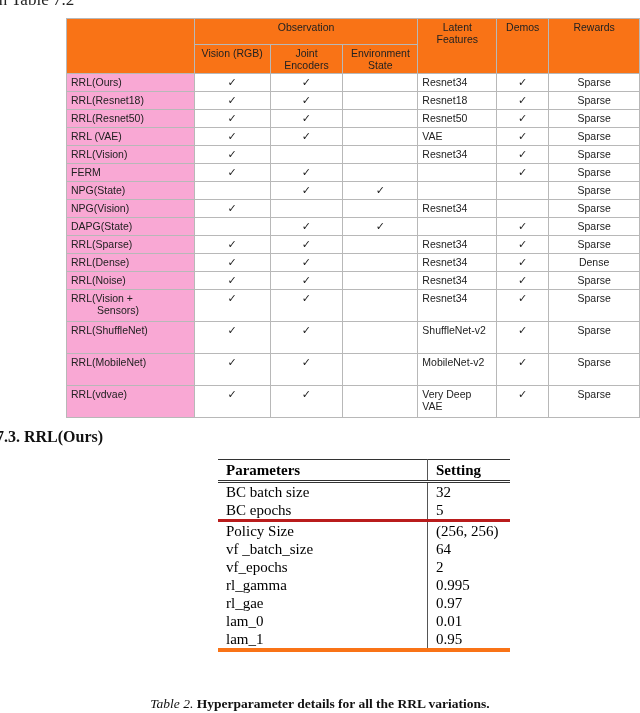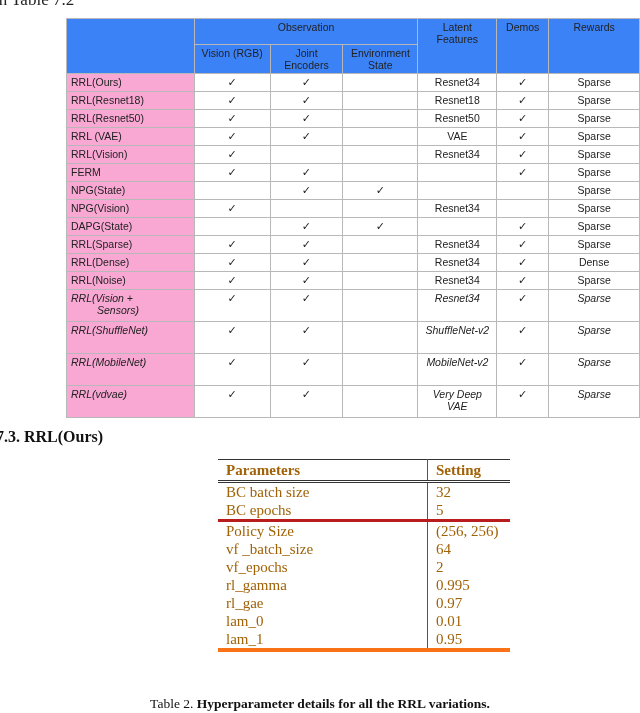--- a/index.html
+++ b/index.html
@@ -2,42 +2,42 @@
 <html><head>
   <meta charset="utf-8">
   <style>
     html, body { margin: 0; padding: 0; background: #ffffff; }
     body { width: 640px; height: 713px; position: relative; overflow: hidden; font-family: "Liberation Serif", serif; color: #111; }
     .top-text { position: absolute; left: -6px; top: -10px; font-size: 17px; font-family: "Liberation Serif", serif; color: #222; }
 
     
     .t1 { position: absolute; left: 66px; top: 18px; border-collapse: collapse; font-family: "Liberation Sans", sans-serif; font-size: 10.5px; color: #222; table-layout: fixed; }
     .t1 td, .t1 th { border: 1px solid #b8b8b8; padding: 2px 4px; vertical-align: top; font-weight: normal; line-height: 12px; }
-    .t1 th { background: #3b82f6; text-align: center; }
+    .t1 th { background: #f97316; text-align: center; }
     .t1 td.name { background: #f9a8d4; text-align: left; padding-left: 4px; }
     .t1 td.c { text-align: center; }
-    .t1 td.l { text-align: center; }
+    .t1 td.l { text-align: left; }
     .t1 tr.r1 td { height: 13px; }
-    .t1 tr.r2 td { height: 27px; font-style: italic; }
+    .t1 tr.r2 td { height: 27px; }
     .indent { display: block; padding-left: 26px; }
     .check { font-family: "DejaVu Sans", sans-serif; font-size: 11px; }
 
     .section-heading { position: absolute; left: -4px; top: 428px; font-size: 16px; font-weight: bold; font-family: "Liberation Serif", serif; color: #111; }
 
     
-    .t2 { position: absolute; left: 218px; top: 459px; width: 292px; border-collapse: collapse; font-family: "Liberation Serif", serif; font-size: 15px; color: #a16207; }
+    .t2 { position: absolute; left: 218px; top: 459px; width: 292px; border-collapse: collapse; font-family: "Liberation Serif", serif; font-size: 15px; color: #000000; }
     .t2 th, .t2 td { padding: 0 8px; text-align: left; line-height: 18px; }
     .t2 th { font-weight: bold; padding-top: 1px; padding-bottom: 1px; }
     .t2 .col1 { width: 193px; border-right: 1px solid #555; }
     .t2 thead tr { border-top: 1px solid #333; border-bottom: 3px double #333; }
     .t2 tr.group-start { border-top: 3px solid #b91c1c; }
     .t2 tbody tr:last-child { border-bottom: 4px solid #f97316; }
 
     .caption { position: absolute; left: 0; width: 640px; top: 696px; text-align: center; font-family: "Liberation Serif", serif; font-size: 13.5px; color: #111; }
-    .caption .cap-label { }
+    .caption .cap-label { font-style: italic; }
     .caption .cap-text { font-weight: bold; }
   </style>
 </head>
 <body>
 
 <div class="top-text">in Table 7.2</div>
 
 <table class="t1">
   <colgroup>
     <col style="width:128px">

